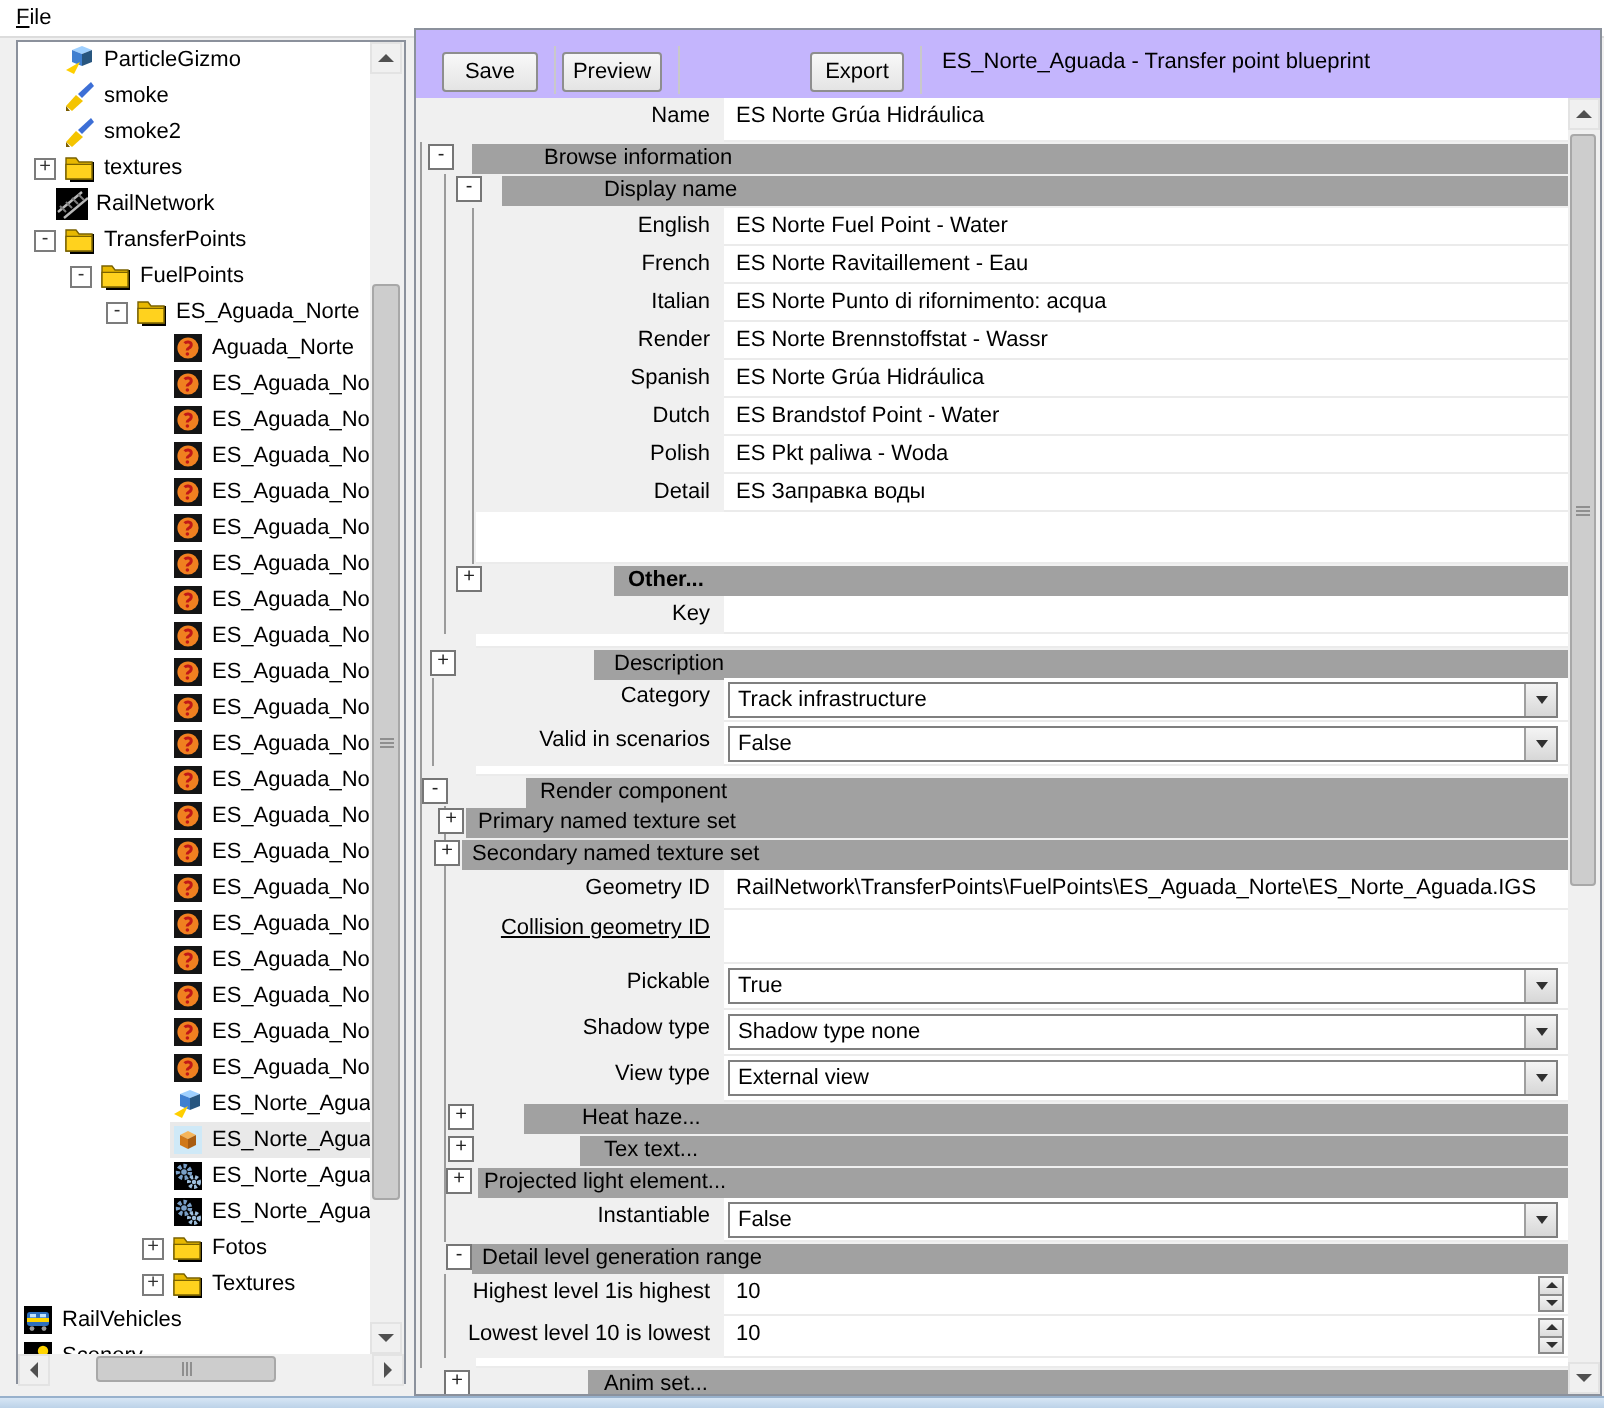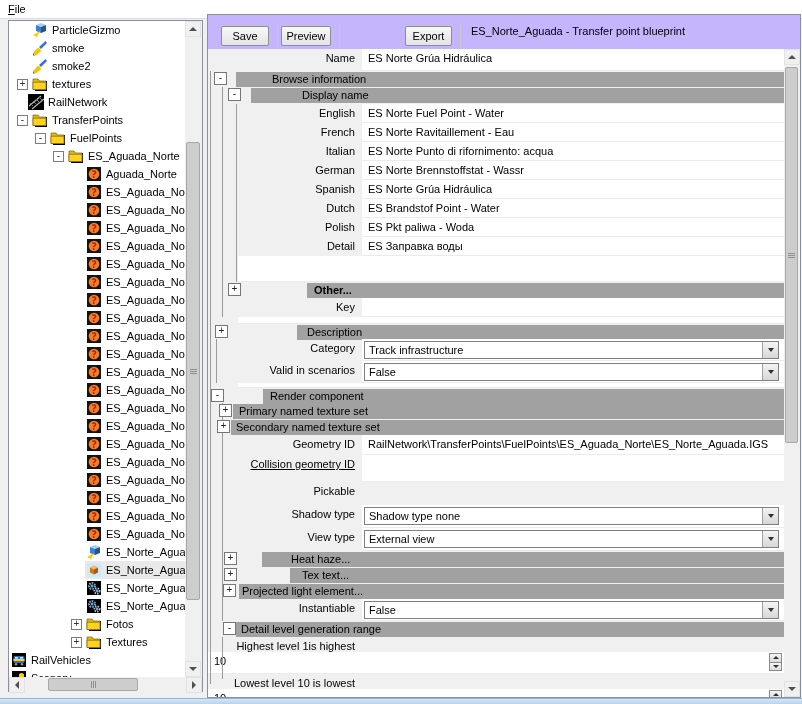--- a/index.html
+++ b/index.html
@@ -48,21 +48,21 @@
   .toolbar { position:absolute; left:0; top:0; width:592px; height:33px; }
   .tb-btn { position:absolute; top:11px; height:20px; border:1px solid #8e8e8e; border-radius:2px;
     background:linear-gradient(#f8f8f8,#e4e4e4); font-family:"Liberation Sans",sans-serif;
     font-size:11px; cursor:default; }
   .tb-sep { position:absolute; top:8px; width:1px; height:24px; background:#c9c9c9; }
   .tb-title { position:absolute; left:263px; top:10px; font-size:11px; white-space:nowrap; }
   
   .form-rows { position:absolute; left:0; top:34px; width:576px; bottom:0; overflow:hidden; background:#f0f0f0; }
   .frow { display:flex; position:relative; }
   .frow.h19 { height:19px; } .frow.h22 { height:22px; } .frow.h20 { height:20px; }
-  .frow.h27 { height:27px;text-decoration:underline; } .frow.h23 { height:23px; } .frow.h21 { height:37px;flex-direction:column; }
+  .frow.h27 { height:27px;text-decoration:underline; } .frow.h23 { height:23px; } .frow.h21 { height:21px; }
   .flabel { width:154px; min-width:154px; text-align:right; padding:3px 7px 0 0; font-size:11px;
     white-space:nowrap; overflow:hidden; }
   .fvalue { flex:1; background:#ffffff; border-bottom:1px solid #ebebeb; padding:3px 0 0 6px;
     font-size:11px; white-space:nowrap; overflow:hidden; position:relative; }
   .fgap { background:#ffffff; margin-left:30px; border-bottom:1px solid #ebebeb; }
   .fheader { position:relative; height:16px; }
   .hbar { position:absolute; top:1px; right:0; height:15px; background:var(--hdr,#a1a1a1); }
   .hbtn { position:absolute; top:1px; width:13px; height:13px; background:#fff; border:1px solid #767676;
     font-size:10px; line-height:10px; text-align:center; color:#222; cursor:default; z-index:2; }
   .hlabel { position:absolute; top:2px; font-size:11px; z-index:2; white-space:nowrap; }
@@ -678,21 +678,21 @@
       </div>
       <div class="frow h19">
         <div class="flabel">French</div>
         <div class="fvalue">ES Norte Ravitaillement - Eau</div>
       </div>
       <div class="frow h19">
         <div class="flabel">Italian</div>
         <div class="fvalue">ES Norte Punto di rifornimento: acqua</div>
       </div>
       <div class="frow h19">
-        <div class="flabel">German</div>
+        <div class="flabel">Render</div>
         <div class="fvalue">ES Norte Brennstoffstat - Wassr</div>
       </div>
       <div class="frow h19">
         <div class="flabel">Spanish</div>
         <div class="fvalue">ES Norte Grúa Hidráulica</div>
       </div>
       <div class="frow h19">
         <div class="flabel">Dutch</div>
         <div class="fvalue">ES Brandstof Point - Water</div>
       </div>
@@ -761,20 +761,28 @@
       <div class="frow h20">
         <div class="flabel">Geometry ID</div>
         <div class="fvalue">RailNetwork\TransferPoints\FuelPoints\ES_Aguada_Norte\ES_Norte_Aguada.IGS</div>
       </div>
       <div class="frow h27">
         <div class="flabel">Collision geometry ID</div>
         <div class="fvalue"></div>
       </div>
       <div class="frow h23">
         <div class="flabel">Pickable</div>
+        <div class="fvalue">
+          <div class="combo">
+            <span class="combo-text">True</span>
+            <span class="combo-btn">
+              <span class="tri down"></span>
+            </span>
+          </div>
+        </div>
       </div>
       <div class="frow h23">
         <div class="flabel">Shadow type</div>
         <div class="fvalue">
           <div class="combo">
             <span class="combo-text">Shadow type none</span>
             <span class="combo-btn">
               <span class="tri down"></span>
             </span>
           </div>

